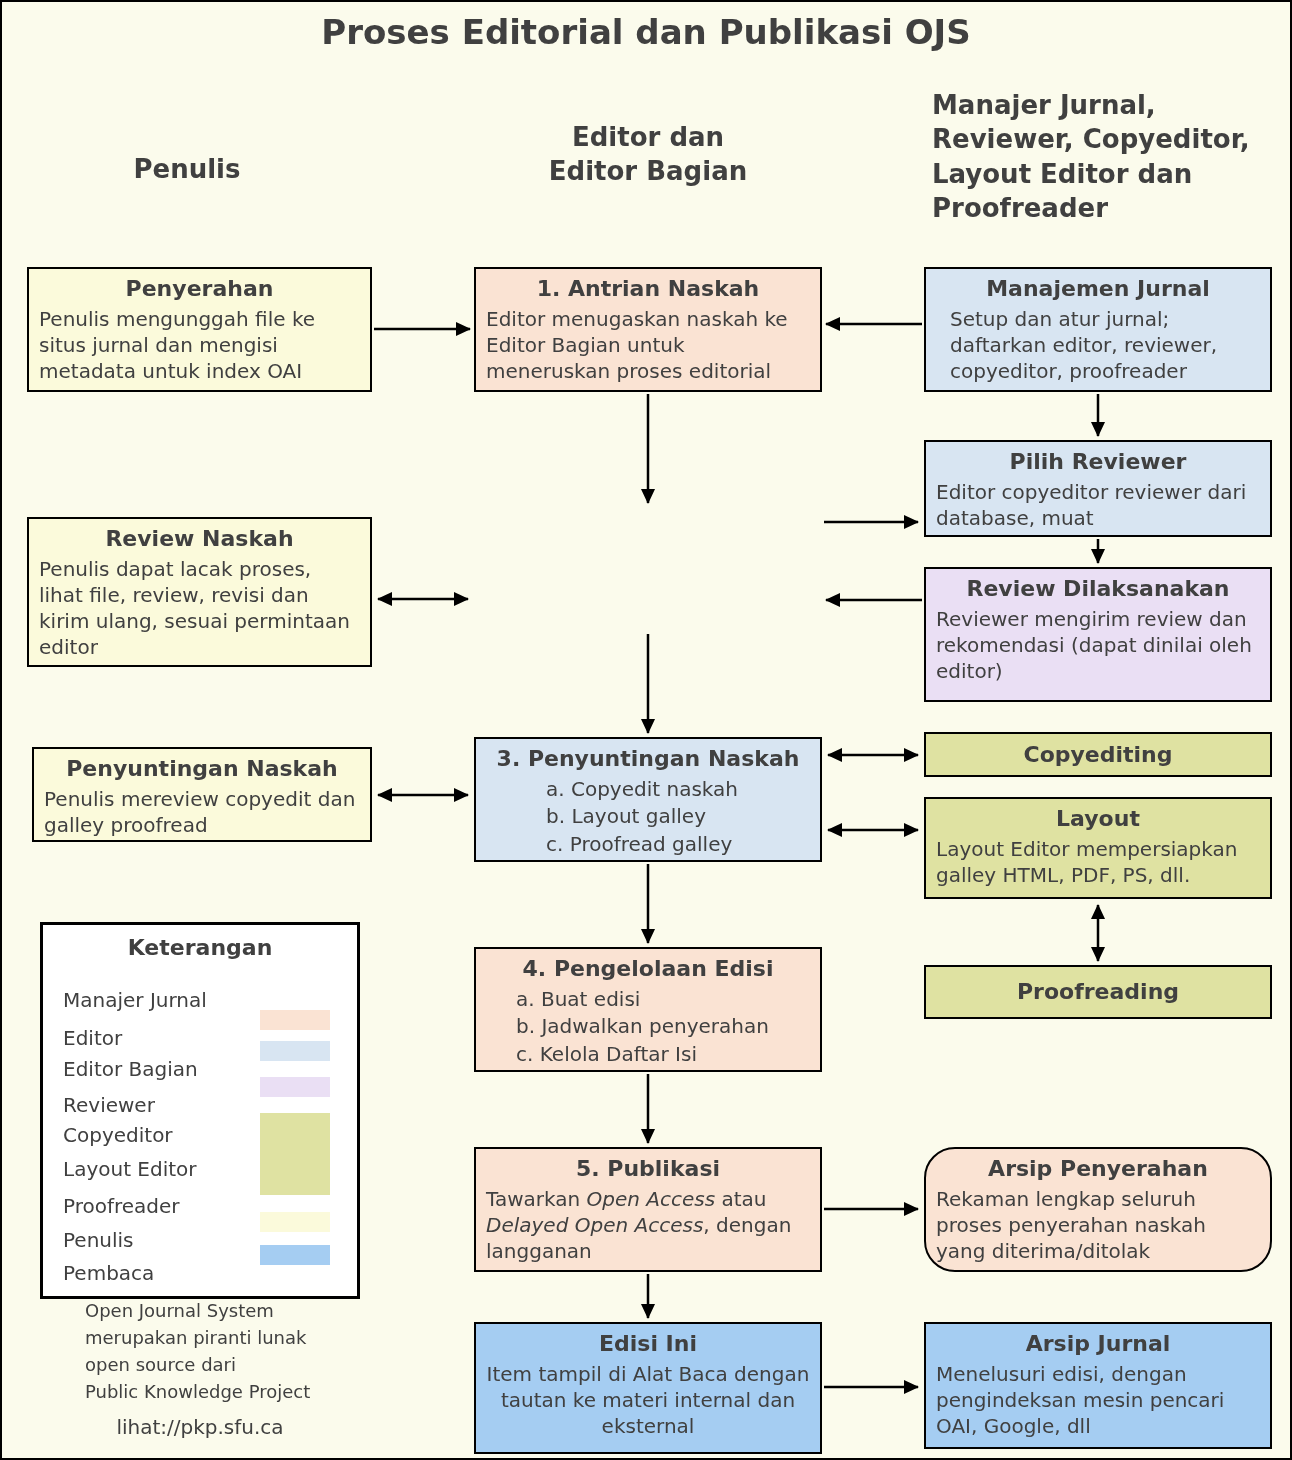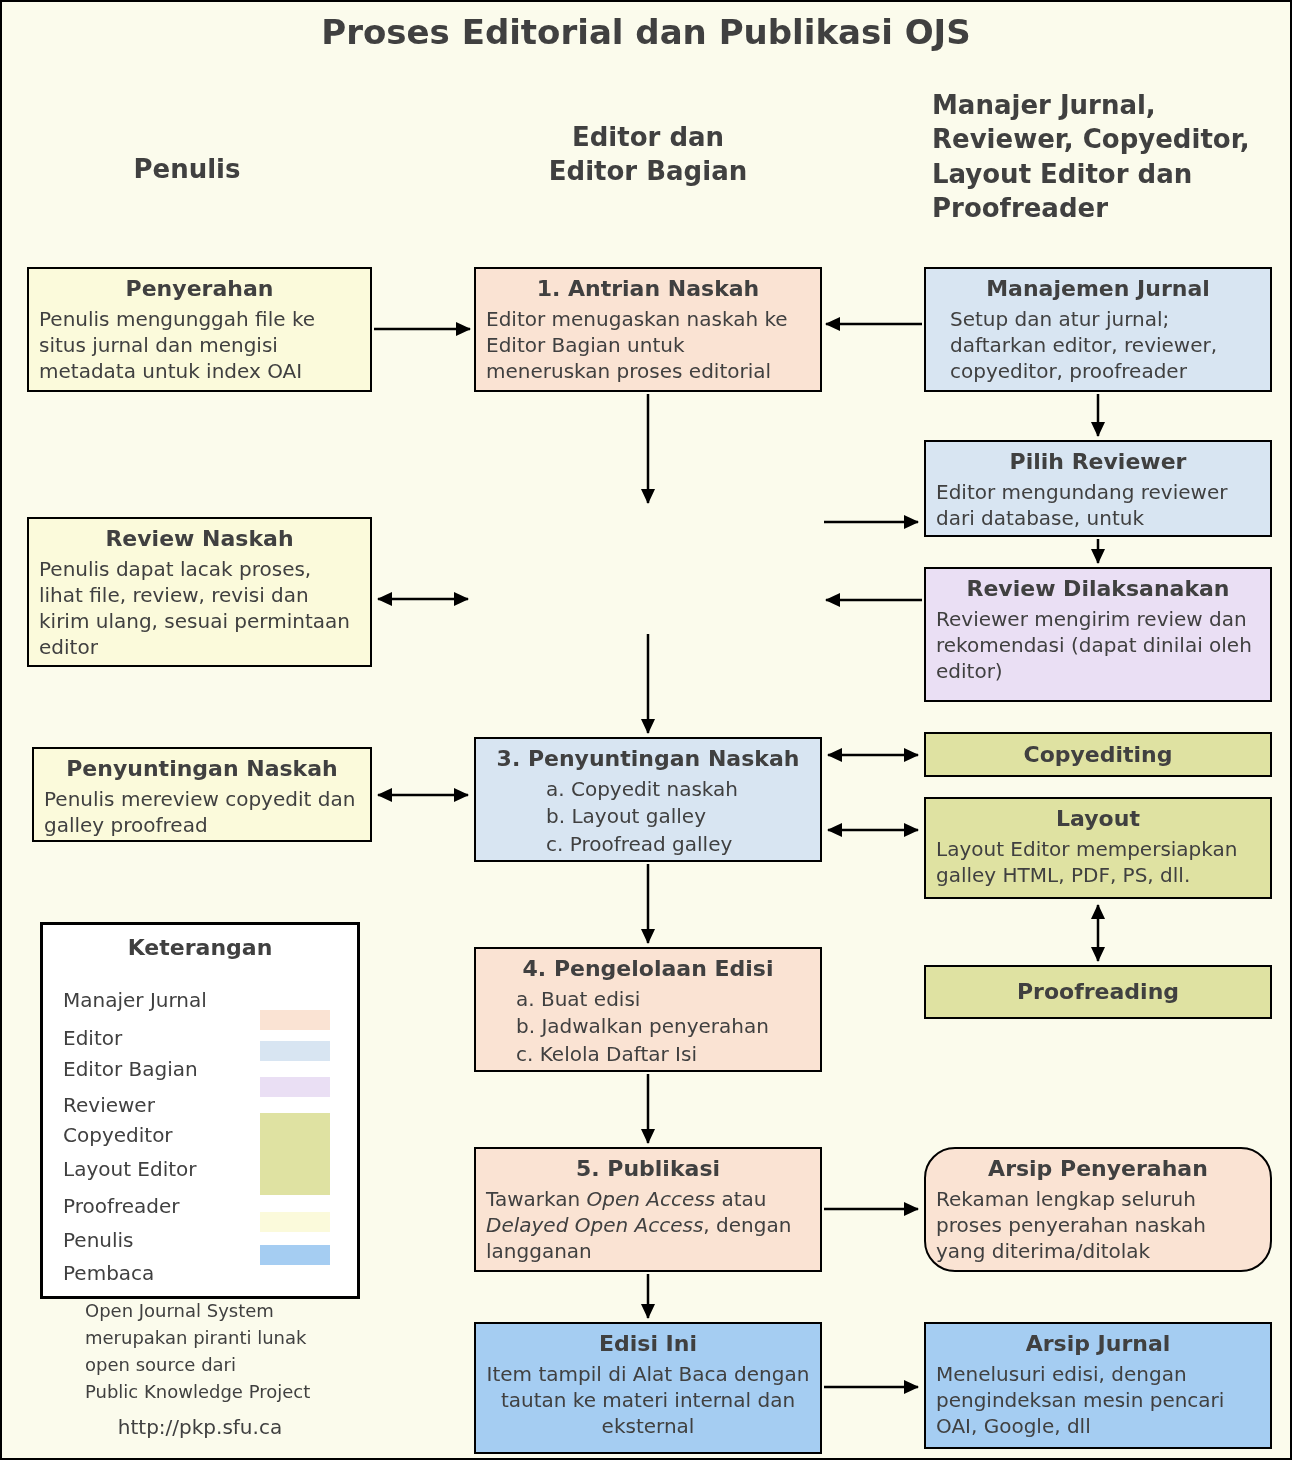--- a/index.html
+++ b/index.html
@@ -126,21 +126,21 @@
     <div class="box-title">Edisi Ini</div>
     <div class="box-body centered">Item tampil di Alat Baca dengan tautan ke materi internal dan eksternal</div>
   </div>
 
   <div class="box" style="left: 922px; top: 265px; width: 348px; height: 125px; background: rgb(216, 229, 242);">
     <div class="box-title">Manajemen Jurnal</div>
     <div class="box-body" style="padding-left:14px;">Setup dan atur jurnal; daftarkan editor, reviewer, copyeditor, proofreader</div>
   </div>
   <div class="box" style="left: 922px; top: 438px; width: 348px; height: 97px; background: rgb(216, 229, 242);">
     <div class="box-title">Pilih Reviewer</div>
-    <div class="box-body">Editor mengundang reviewer dari database, untuk</div>
+    <div class="box-body">Editor copyeditor reviewer dari database, muat</div>
   </div>
   <div class="box" style="left: 922px; top: 565px; width: 348px; height: 135px; background: rgb(234, 223, 244);">
     <div class="box-title">Review Dilaksanakan</div>
     <div class="box-body">Reviewer mengirim review dan rekomendasi (dapat dinilai oleh editor)</div>
   </div>
   <div class="box flexcenter" style="left: 922px; top: 730px; width: 348px; height: 45px; background: rgb(223, 226, 162);">
     <div class="box-title">Copyediting</div>
   </div>
   <div class="box" style="left: 922px; top: 795px; width: 348px; height: 102px; background: rgb(223, 226, 162);">
     <div class="box-title">Layout</div>
@@ -175,16 +175,16 @@
     <div class="swatch" style="top: 116px; background: rgb(216, 229, 242);"></div>
     <div class="swatch" style="top: 152px; background: rgb(234, 223, 244);"></div>
     <div class="swatch" style="top: 188px; height: 82px; background: rgb(223, 226, 162);"></div>
     <div class="swatch" style="top: 287px; background: rgb(251, 250, 219);"></div>
     <div class="swatch" style="top: 320px; background: rgb(165, 205, 242);"></div>
 
     <div class="legend-footer">Open Journal System
 merupakan piranti lunak
 open source dari
 Public Knowledge Project</div>
-    <div class="legend-url">http://pkp.sfu.ca</div>
+    <div class="legend-url">lihat://pkp.sfu.ca</div>
   </div>
 
 </div>
 
 </body></html>

